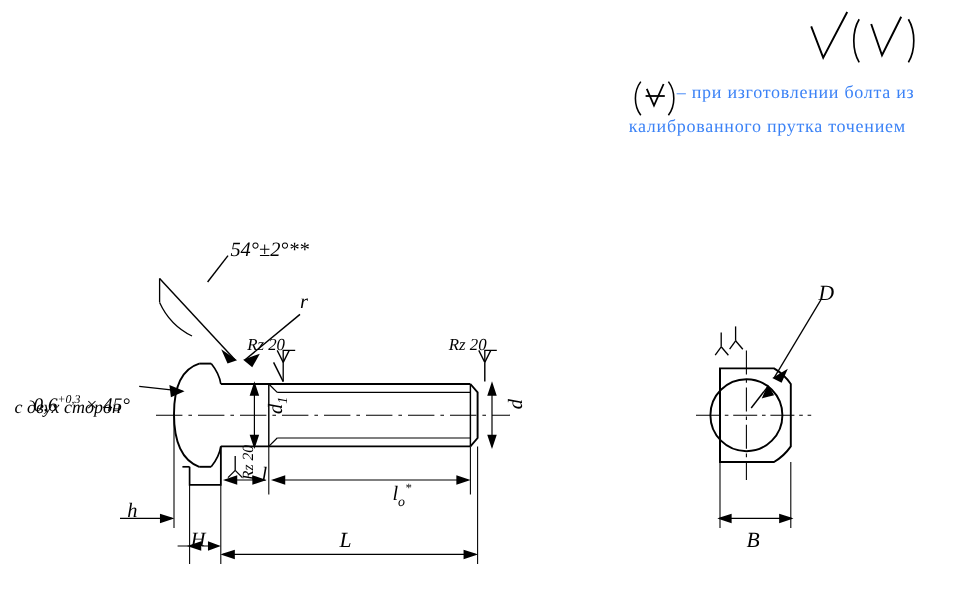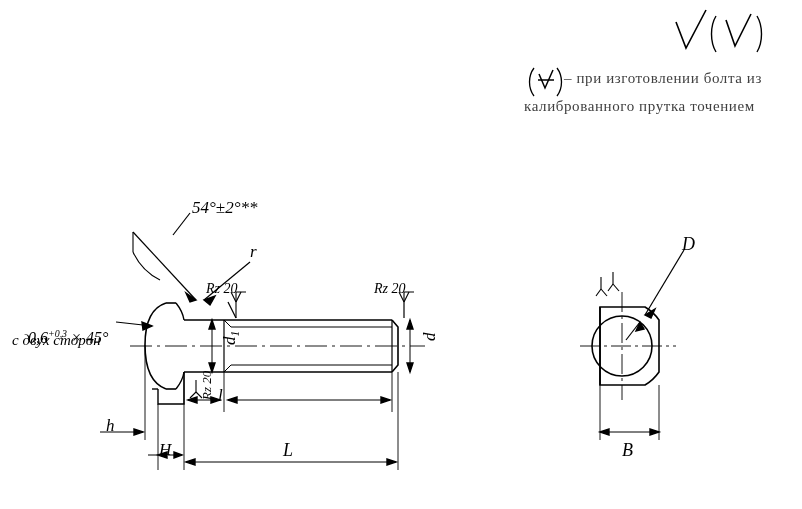--- a/index.html
+++ b/index.html
@@ -22,21 +22,21 @@
     color: #000;
     white-space: pre;
     line-height: 1.15;
   }
   .ital { font-style: italic; }
   .note {
     position: absolute;
     font-family: "Liberation Serif", serif;
     font-size: 15px;
     letter-spacing: 0.6px;
-    color: #404040;
+    color: #3b82f6;
     white-space: pre;
   }
   .sub {
     font-size: 0.68em;
     vertical-align: sub;
   }
   .sup {
     font-size: 0.62em;
     vertical-align: super;
   }
@@ -210,20 +210,23 @@
   <div class="lbl ital rot90" style="left:200px; top:362px; font-size:17px;">
     <span>d</span><span class="sub">1</span>
   </div>
 
   <div class="lbl ital rot90" style="left:400px; top:358px; font-size:17px;">
     <span>d</span>
   </div>
 
   <div class="lbl ital" style="left:218px; top:386px; font-size:17px;">l</div>
 
+  <div class="lbl ital" style="left:310px; top:382px; font-size:17px;">
+    <span>l</span><span class="sub">o</span><span class="sup">*</span>
+  </div>
 
   <div class="lbl ital" style="left:106px; top:416px; font-size:17px;">h</div>
 
   <div class="lbl ital" style="left:159px; top:440px; font-size:17px;">H</div>
 
   <div class="lbl ital" style="left:283px; top:440px; font-size:18px;">L</div>
 
   <div class="lbl ital" style="left:682px; top:234px; font-size:18px;">D</div>
 
   <div class="lbl ital" style="left:622px; top:440px; font-size:18px;">B</div>

